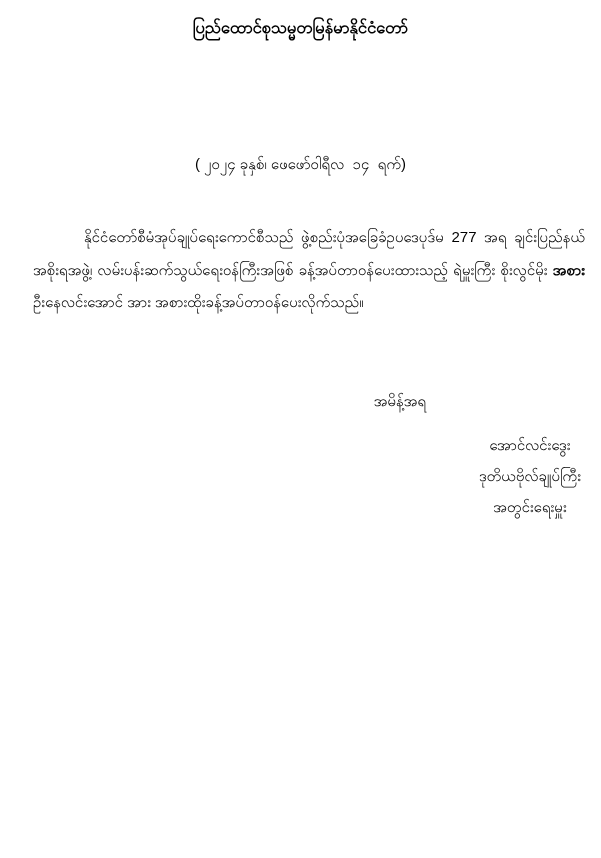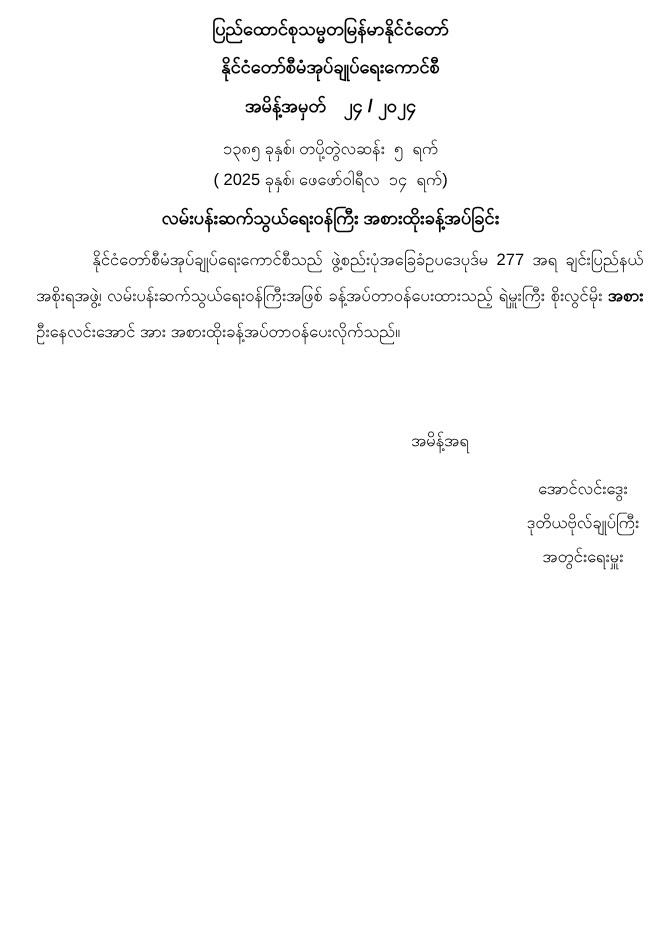--- a/index.html
+++ b/index.html
@@ -60,29 +60,25 @@
     line-height: 31px;
   }
 </style>
 </head>
 <body>
 
 <div class="doc">
 
   <div class="line bold" style="top:14px">ပြည်ထောင်စုသမ္မတမြန်မာနိုင်ငံတော်</div>
 
-  <div class="line bold" style="top:48px">နိုင်ငံတော်စီမံအုပ်ချုပ်ရေးကောင်စီ</div>
 
-  <div class="line bold" style="top:84px"><span>အမိန့်အမှတ်</span><span class="order-num">၂၄ / ၂၀၂၄</span></div>
 
-  <div class="line" style="top:122px">၁၃၈၅ ခုနှစ်၊ တပို့တွဲလဆန်း  ၅  ရက်</div>
 
-  <div class="line" style="top:150px">( 2025 ခုနှစ်၊ ဖေဖော်ဝါရီလ  ၁၄  ရက်)</div>
+  <div class="line" style="top:150px">( ၂၀၂၄ ခုနှစ်၊ ဖေဖော်ဝါရီလ  ၁၄  ရက်)</div>
 
-  <div class="line bold" style="top:186px">လမ်းပန်းဆက်သွယ်ရေးဝန်ကြီး အစားထိုးခန့်အပ်ခြင်း</div>
 
   <p class="bodytext"><span>နိုင်ငံတော်စီမံအုပ်ချုပ်ရေးကောင်စီသည် ဖွဲ့စည်းပုံအခြေခံဥပဒေပုဒ်မ 277 အရ ချင်းပြည်နယ် အစိုးရအဖွဲ့၊ လမ်းပန်းဆက်သွယ်ရေးဝန်ကြီးအဖြစ် ခန့်အပ်တာဝန်ပေးထားသည့် ရဲမှူးကြီး စိုးလွင်မိုး</span> <span class="bold">အစား</span> <span>ဦးနေလင်းအောင် အား အစားထိုးခန့်အပ်တာဝန်ပေးလိုက်သည်။</span></p>
 
   <div class="by-order">အမိန့်အရ</div>
 
   <div class="signature">
     <div>အောင်လင်းဒွေး</div>
     <div>ဒုတိယဗိုလ်ချုပ်ကြီး</div>
     <div>အတွင်းရေးမှူး</div>
   </div>

